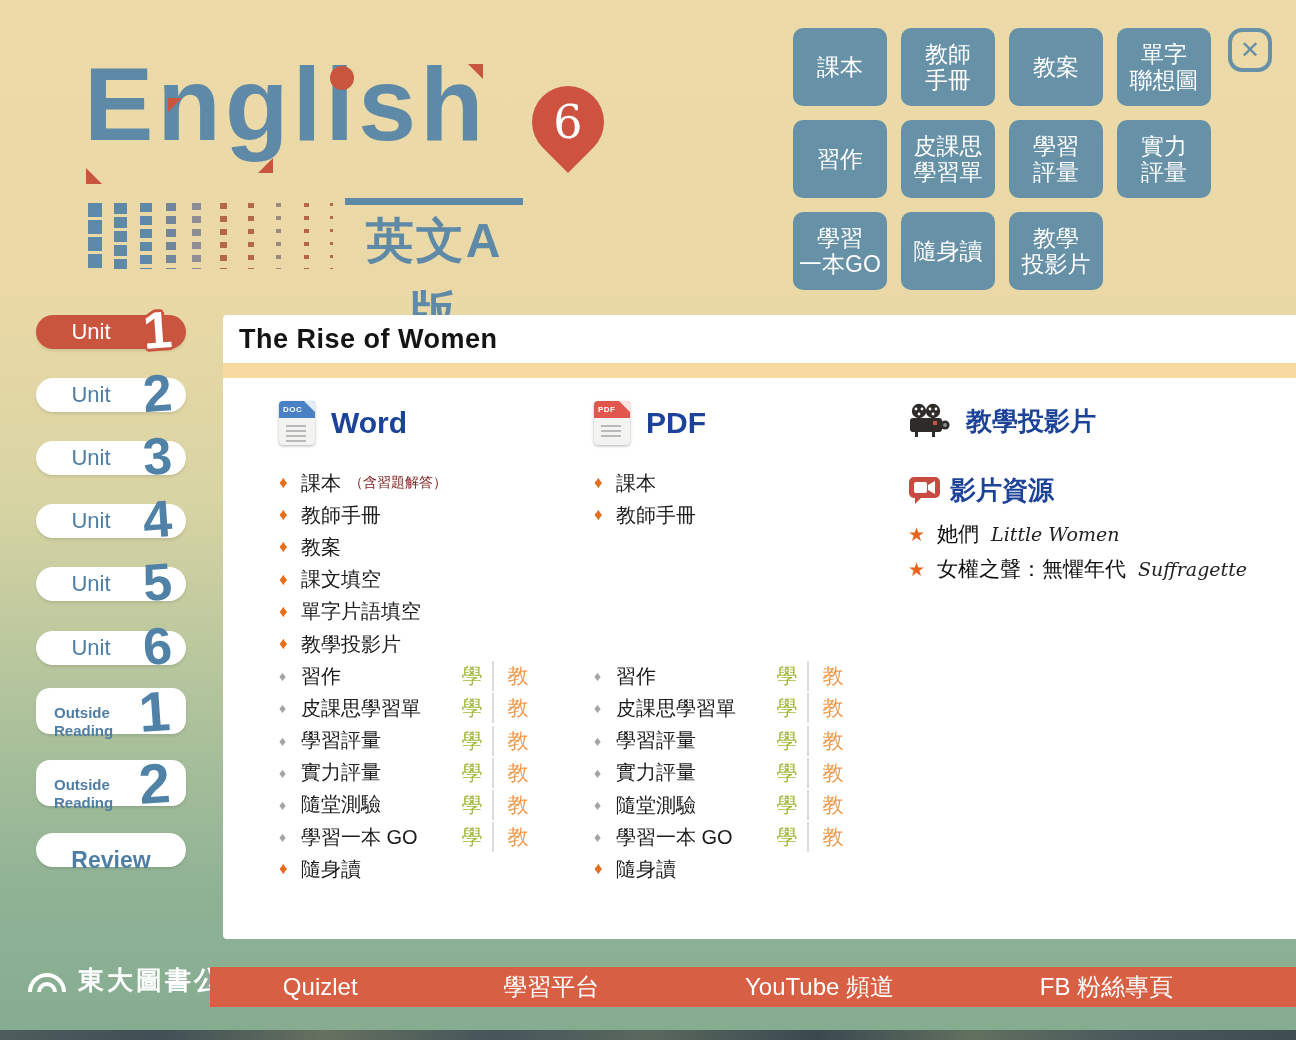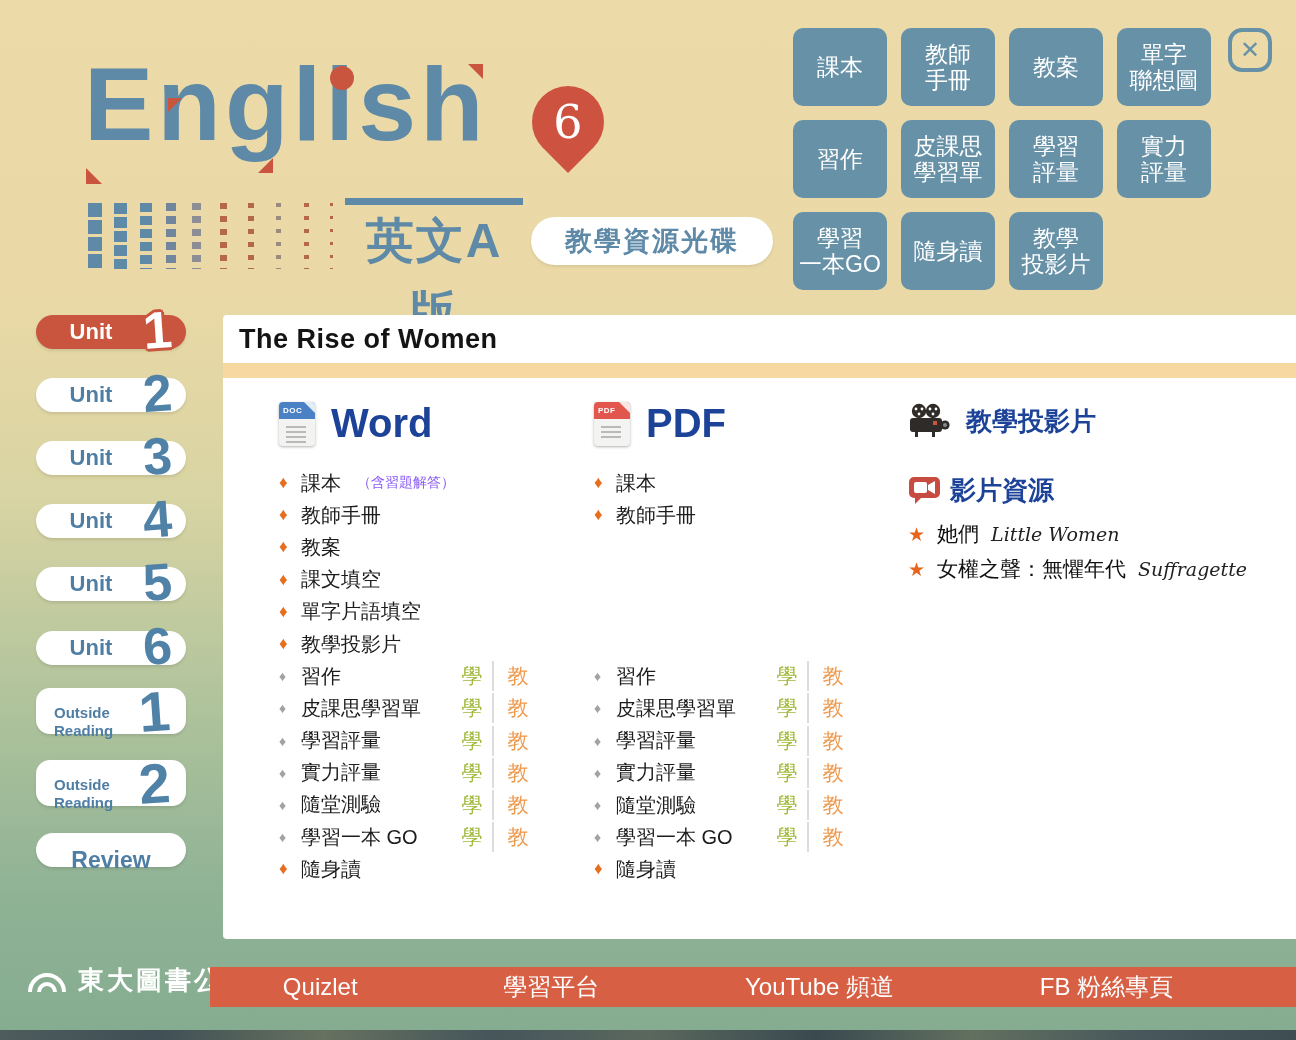--- a/index.html
+++ b/index.html
@@ -50,60 +50,60 @@
 
   .close-btn{position:absolute;left:1228px;top:28px;width:44px;height:44px;box-sizing:border-box;
     border:4px solid #6791a7;border-radius:14px;display:flex;align-items:center;justify-content:center;
     color:#6791a7;font-size:24px;cursor:pointer;}
 
   
   .pill{position:absolute;left:36px;width:150px;height:34px;background:#fff;border-radius:18px;
     box-shadow:0 2px 3px rgba(0,0,0,.10);cursor:pointer;}
   .pill.active{background:#c9553e;}
   .u-label{position:absolute;left:0;right:40px;top:0;bottom:0;display:flex;align-items:center;
-    justify-content:center;font-weight:bold;font-size:22px;color:#4f7ea4;text-align:center;}
+    justify-content:center;font-weight:normal;font-size:22px;color:#4f7ea4;text-align:center;}
   .pill.active .u-label{color:#fff;}
   .u-num{position:absolute;right:14px;bottom:-5px;font-size:52px;font-weight:bold;color:#4f82a6;
     line-height:.9;transform:rotate(-4deg);}
   .pill.active .u-num{color:#fff;text-shadow:3px 0 0 #c9553e,-3px 0 0 #c9553e,0 3px 0 #c9553e,0 -3px 0 #c9553e,
     2px 2px 0 #c9553e,-2px -2px 0 #c9553e,2px -2px 0 #c9553e,-2px 2px 0 #c9553e;}
   .pill.tall{height:46px;border-radius:14px;}
   .or-label{position:absolute;left:18px;top:16px;font-weight:bold;font-size:15px;line-height:1.2;
     color:#4f7ea4;white-space:pre-line;}
   .pill.tall .u-num{font-size:56px;right:16px;bottom:-3px;}
   .rev-label{position:absolute;left:0;right:0;top:0;bottom:0;display:flex;align-items:center;
     justify-content:center;font-weight:bold;font-size:23px;color:#4f7ea4;margin-top:20px;}
 
   
   .panel{position:absolute;left:223px;top:315px;width:1047px;height:624px;background:#fff;border-radius:4px;padding-left:44px;}
   .panel-title{position:absolute;left:16px;top:9px;font-size:27px;font-weight:bold;color:#141414;letter-spacing:.5px;}
   .band{position:absolute;left:0;right:0;top:48px;height:15px;background:#f6d8a0;}
 
   .sec-head{position:absolute;display:flex;align-items:center;gap:16px;}
-  .sec-title{font-size:40px;font-weight:bold;color:#1c4398;}
+  .sec-title{font-size:30px;font-weight:bold;color:#1c4398;}
   .sec-title.sm{font-size:26px;}
 
   .ficon{position:relative;width:36px;height:44px;border-radius:4px;background:#f3f3f1;overflow:hidden;
     box-shadow:0 1px 3px rgba(0,0,0,.3);}
   .ficon .top{position:absolute;left:0;top:0;right:0;height:17px;}
   .ficon.word .top{background:#4a80c4;}
   .ficon.pdf .top{background:#e2574d;}
   .ficon .tag{position:absolute;left:4px;top:4px;font-size:8px;font-weight:bold;color:#fff;letter-spacing:.5px;}
   .ficon .fold{position:absolute;right:0;top:0;width:0;height:0;
     border-top:11px solid rgba(255,255,255,.85);border-left:11px solid transparent;}
   .ficon .lines{position:absolute;left:7px;top:24px;right:9px;}
   .ficon .lines i{display:block;height:2px;background:#b9b9b9;margin-bottom:3px;}
 
   .list{position:absolute;width:263px;}
   .wlist{left:56px;top:152px;}
   .plist{left:371px;top:152px;}
   .row{display:flex;align-items:center;height:32.2px;font-size:20px;color:#1c1c1c;cursor:pointer;}
   .bullet{width:22px;font-size:17px;color:#e56f1e;}
   .bullet.gray{color:#a3a3a3;font-size:14px;}
-  .note{font-size:14px;color:#8b5cf6;margin-left:16px;}
+  .note{font-size:14px;color:#7f1d1d;margin-left:8px;}
   .lg{margin-left:auto;display:flex;align-items:center;height:100%;}
   .xue{width:40px;text-align:center;color:#a0b93b;font-size:21px;cursor:pointer;}
   .sep{width:2px;height:30px;background:#dcdcdc;}
   .jiao{width:48px;text-align:center;color:#ee9a4d;font-size:21px;cursor:pointer;}
   .spacer4{height:128.8px;}
 
   .slides-head{left:685px;top:88px;cursor:pointer;}
   .video-head{left:685px;top:158px;gap:8px;}
   .movies{position:absolute;left:685px;top:205px;width:350px;}
   .movie{display:flex;align-items:baseline;height:35px;font-size:21px;color:#111;cursor:pointer;}
@@ -147,21 +147,20 @@
   <div class="pin">
     <span>6</span>
   </div>
 
   <div class="edition">
     <div class="ed-bar"></div>
     <div class="ed-text">英文A版</div>
     <div class="ed-bar"></div>
   </div>
 
-  <div class="disc-pill">教學資源光碟</div>
 
   <div class="nav-grid">
     <div class="nav-btn">課本</div>
     <div class="nav-btn">教師
 手冊</div>
     <div class="nav-btn">教案</div>
     <div class="nav-btn">單字
 聯想圖</div>
     <div class="nav-btn">習作</div>
     <div class="nav-btn">皮課思

